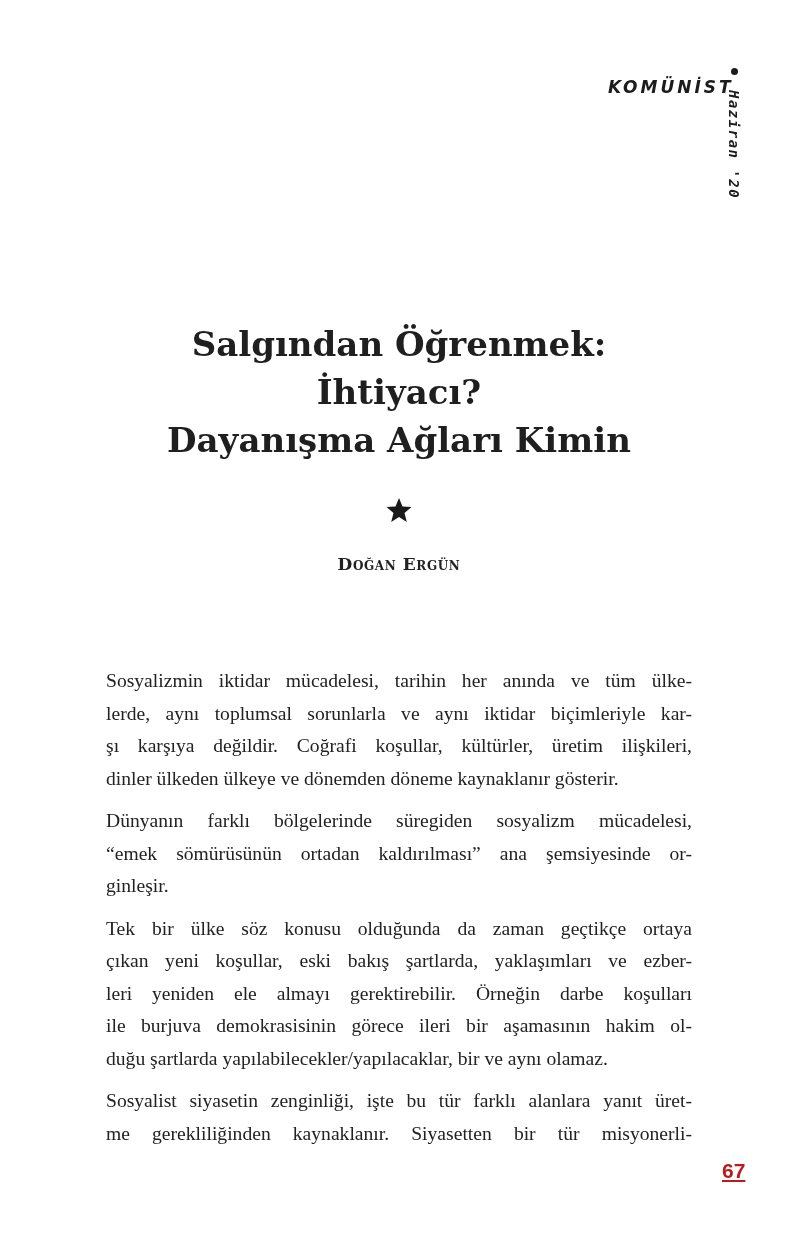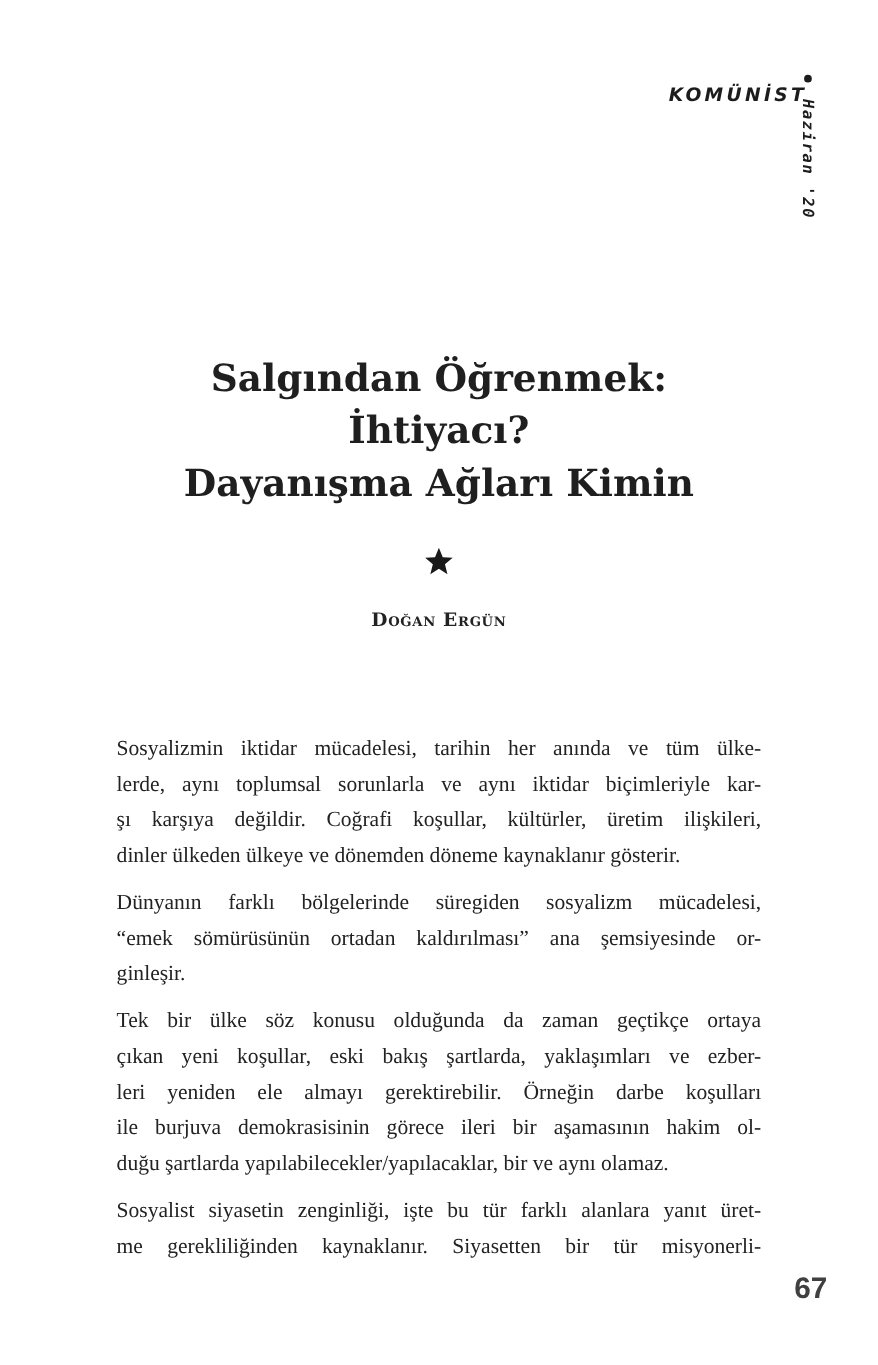--- a/index.html
+++ b/index.html
@@ -110,23 +110,24 @@
     }
     .line.last {
       text-align-last: left;
     }
     .page-number {
       position: absolute;
       left: 722px;
       top: 1158px;
       font-family: "Liberation Sans", sans-serif;
       font-weight: bold;
-      font-size: 27px;
-      color: #404040;
+      font-size: 21px;
+      color: #b91c1c;
       line-height: 26px;
+      text-decoration: underline;
     }
   </style>
 </head>
 <body>
 
 <div>
 
   <div class="header-brand">KOMÜNİST</div>
   <div class="header-dot"></div>
   <div class="header-date">Haziran '20</div>

